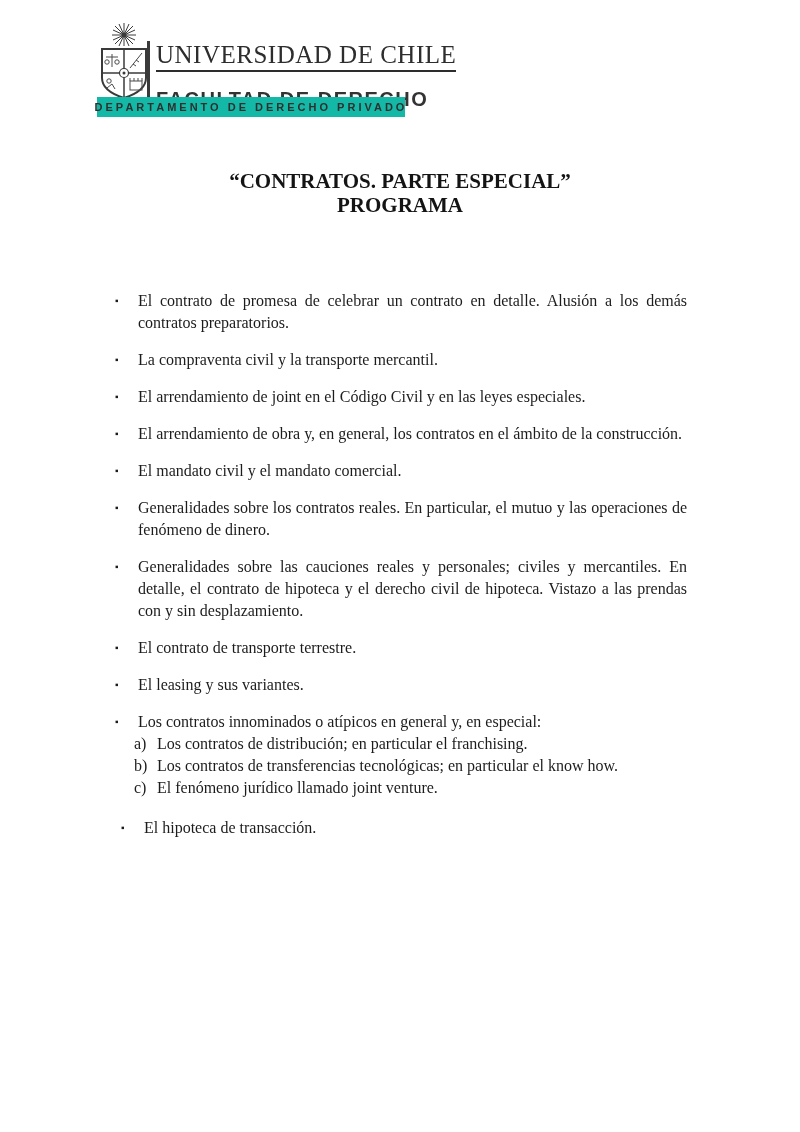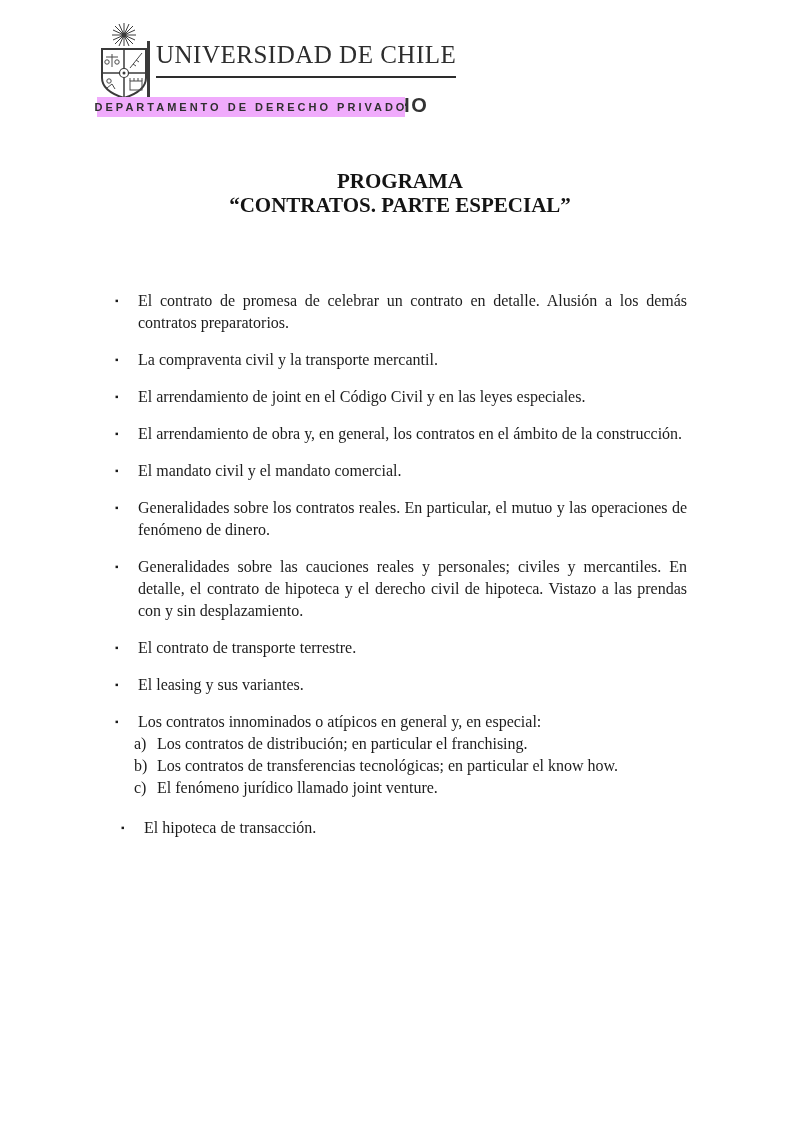--- a/index.html
+++ b/index.html
@@ -28,40 +28,40 @@
   }
   .univ-name {
     display: block;
     font-family: "Liberation Serif", serif;
     font-size: 25px;
     line-height: 28px;
     letter-spacing: 0.5px;
     color: #2d2d2d;
     white-space: nowrap;
     border-bottom: 2px solid #2d2d2d;
-    padding-bottom: 7px;
+    padding-bottom: 1px;
   }
   .fac-name {
     display: block;
     font-family: "Liberation Sans", sans-serif;
     font-weight: bold;
     font-size: 20px;
     line-height: 23px;
     letter-spacing: 1.5px;
     color: #333333;
     white-space: nowrap;
     margin-top: 16px;
   }
   .dept-bar {
     position: absolute;
     left: 97px;
     top: 97px;
     width: 308px;
     height: 20px;
-    background: #f0abfc;
+    background: #14b8a6;
     display: flex;
     align-items: center;
     justify-content: center;
     font-family: "Liberation Sans", sans-serif;
     font-weight: bold;
     font-size: 11px;
     letter-spacing: 3px;
     color: #2f2f2f;
     white-space: nowrap;
   }
@@ -165,22 +165,22 @@
   <div class="header-text">
     <span class="univ-name">UNIVERSIDAD DE CHILE</span>
     <span class="fac-name">FACULTAD DE DERECHO</span>
   </div>
 
   <div class="dept-bar">
     <span>DEPARTAMENTO DE DERECHO PRIVADO</span>
   </div>
 
   <div class="title-block">
+    <div>“CONTRATOS. PARTE ESPECIAL”</div>
     <div>PROGRAMA</div>
-    <div>“CONTRATOS. PARTE ESPECIAL”</div>
   </div>
 
   <div class="topic-list">
 
     <div class="item">
       <span class="bullet">▪</span>
       <div class="item-text">El contrato de promesa de celebrar un contrato en detalle. Alusión a los demás contratos preparatorios.</div>
     </div>
 
     <div class="item">

